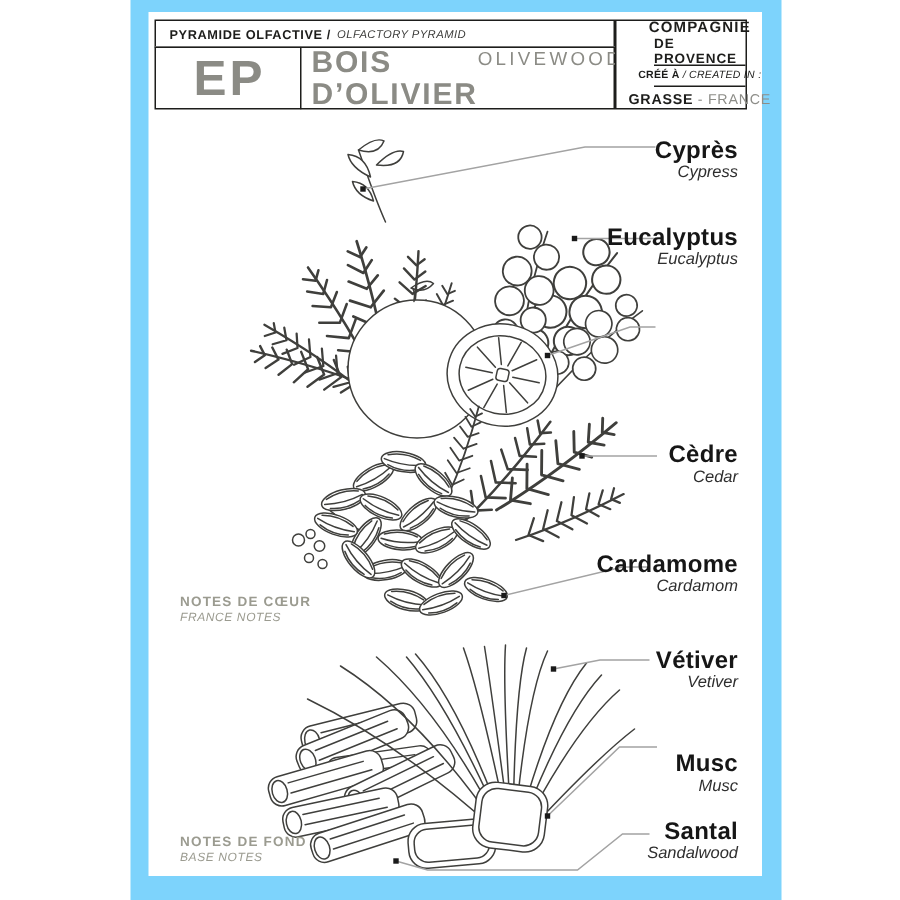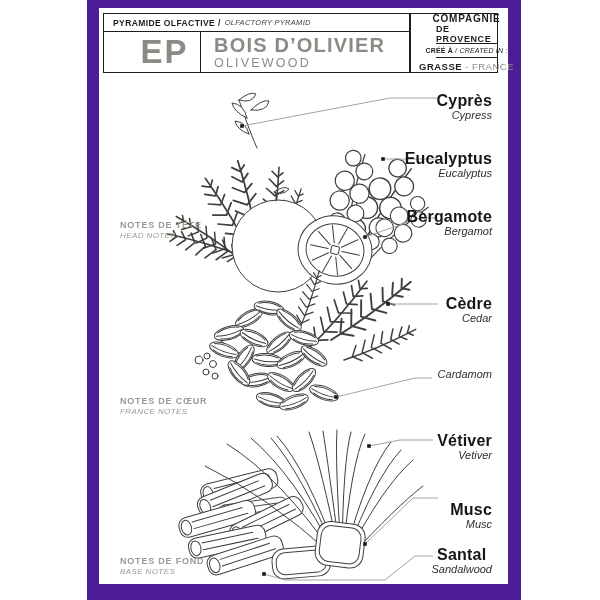--- a/index.html
+++ b/index.html
@@ -1,28 +1,28 @@
 <!DOCTYPE html>
 <html><head>
 <meta charset="utf-8">
 <style>
   html,body{margin:0;padding:0;}
   body{width:600px;height:600px;background:#fff;font-family:"Liberation Sans",sans-serif;overflow:hidden;}
   .page{position:relative;width:600px;height:600px;background:#fff;}
-  .frame{position:absolute;left:87px;top:0;width:434px;height:600px;background:#4c1d95;}
+  .frame{position:absolute;left:87px;top:0;width:434px;height:600px;background:#7dd3fc;}
   .card{position:absolute;left:12px;top:8px;width:409px;height:576px;background:#ffffff;}
 
   
   .hdr-box{position:absolute;border:1px solid #1d1d1b;background:#fff;box-sizing:border-box;padding-left:25px;}
   .hdr-bar{left:4px;top:5px;width:307px;height:19px;display:flex;align-items:center;padding-left:9px;}
   .hdr-bar .fr{font-size:8.5px;font-weight:700;letter-spacing:.4px;color:#1d1d1b;}
   .hdr-bar .en{font-size:7.5px;font-style:italic;letter-spacing:.3px;color:#3c3c3a;margin-left:4px;}
-  .hdr-ep{left:4px;top:23px;width:98px;height:42px;display:flex;align-items:center;justify-content:center;}
+  .hdr-ep{left:4px;top:23px;width:98px;height:42px;display:flex;align-items:center;}
   .hdr-ep span{font-size:33px;font-weight:700;letter-spacing:2px;color:#8b8b85;}
-  .hdr-title{left:101px;top:23px;width:210px;height:42px;display:flex;flex-direction:column;justify-content:center;padding-left:13px;}
+  .hdr-title{left:101px;top:23px;width:210px;height:42px;display:flex;flex-direction:row;justify-content:center;padding-left:13px;}
   .hdr-title .fr{font-size:20px;font-weight:700;letter-spacing:1.2px;color:#8b8b85;line-height:21px;}
   .hdr-title .en{font-size:12.5px;letter-spacing:2.2px;color:#8b8b85;line-height:14px;}
   .hdr-right{left:311px;top:5px;width:88px;height:60px;}
   .hdr-brand{height:29px;display:flex;flex-direction:column;align-items:center;justify-content:center;border-bottom:1px solid #1d1d1b;}
   .hdr-brand .l1{font-size:10px;font-weight:700;letter-spacing:.8px;color:#1d1d1b;line-height:11px;}
   .hdr-brand .l2{font-size:9px;font-weight:700;letter-spacing:.6px;color:#1d1d1b;line-height:10px;}
   .hdr-created{height:13px;display:flex;align-items:center;justify-content:center;border-bottom:1px solid #1d1d1b;white-space:nowrap;}
   .hdr-created .fr{font-size:7px;font-weight:700;color:#1d1d1b;letter-spacing:.2px;}
   .hdr-created .en{font-size:7px;font-style:italic;color:#1d1d1b;margin-left:2px;letter-spacing:.2px;}
   .hdr-origin{height:16px;display:flex;align-items:center;justify-content:center;white-space:nowrap;}
@@ -34,21 +34,21 @@
   .side-label .fr{font-size:9px;font-weight:700;letter-spacing:.8px;line-height:11px;}
   .side-label .en{font-size:8px;font-style:italic;letter-spacing:.4px;line-height:10px;}
   .sl-head{top:212px;} .sl-heart{top:388px;} .sl-base{top:548px;}
 
   
   .note{position:absolute;right:16px;text-align:right;}
   .note .fr{font-size:16px;font-weight:700;color:#161616;letter-spacing:.2px;line-height:17px;}
   .note .en{font-size:11px;font-style:italic;color:#2f2f2f;line-height:13px;}
   .n-cypres{top:84px;} .n-eucalyptus{top:142px;} .n-bergamote{top:200px;}
   .n-cedre{top:287px;} .n-cardamome{top:360px;}
-  .n-vetiver{top:424px;} .n-musc{top:493px;} .n-santal{top:538px;text-align:center;}
+  .n-vetiver{top:424px;} .n-musc{top:493px;} .n-santal{top:538px;}
 
   .art{position:absolute;left:0;top:0;width:409px;height:576px;}
   .ink{stroke:#3f3f3c;fill:none;stroke-width:1;stroke-linecap:round;stroke-linejoin:round;}
   .leader{stroke:#a3a3a3;fill:none;stroke-width:1;}
   .dot{fill:#1a1a1a;stroke:none;}
 </style>
 </head>
 <body>
 
 <div class="page">
@@ -194,50 +194,43 @@
           <rect class="dot" x="282.2" y="149.2" width="3.6" height="3.6"></rect>
           <rect class="dot" x="264.2" y="227.2" width="3.6" height="3.6"></rect>
           <rect class="dot" x="287.2" y="294.2" width="3.6" height="3.6"></rect>
           <rect class="dot" x="235.2" y="387.2" width="3.6" height="3.6"></rect>
           <rect class="dot" x="268.2" y="436.2" width="3.6" height="3.6"></rect>
           <rect class="dot" x="264.2" y="534.2" width="3.6" height="3.6"></rect>
           <rect class="dot" x="163.2" y="564.2" width="3.6" height="3.6"></rect>
         </g>
       </svg>
 
-      <div class="side-label sl-head">
-        <div class="fr">NOTES DE TÊTE</div>
-        <div class="en">HEAD NOTES</div>
-      </div>
       <div class="side-label sl-heart">
         <div class="fr">NOTES DE CŒUR</div>
         <div class="en">FRANCE NOTES</div>
       </div>
       <div class="side-label sl-base">
         <div class="fr">NOTES DE FOND</div>
         <div class="en">BASE NOTES</div>
       </div>
 
       <div class="note n-cypres">
         <div class="fr">Cyprès</div>
         <div class="en">Cypress</div>
       </div>
       <div class="note n-eucalyptus">
         <div class="fr">Eucalyptus</div>
         <div class="en">Eucalyptus</div>
       </div>
-      <div class="note n-bergamote">
-        <div class="fr">Bergamote</div>
-        <div class="en">Bergamot</div>
-      </div>
       <div class="note n-cedre">
         <div class="fr">Cèdre</div>
         <div class="en">Cedar</div>
       </div>
       <div class="note n-cardamome">
+        <div class="fr">Cardamome</div>
         <div class="en">Cardamom</div>
       </div>
       <div class="note n-vetiver">
         <div class="fr">Vétiver</div>
         <div class="en">Vetiver</div>
       </div>
       <div class="note n-musc">
         <div class="fr">Musc</div>
         <div class="en">Musc</div>
       </div>

